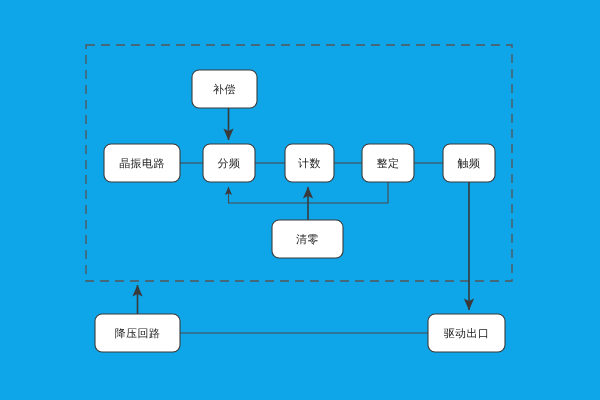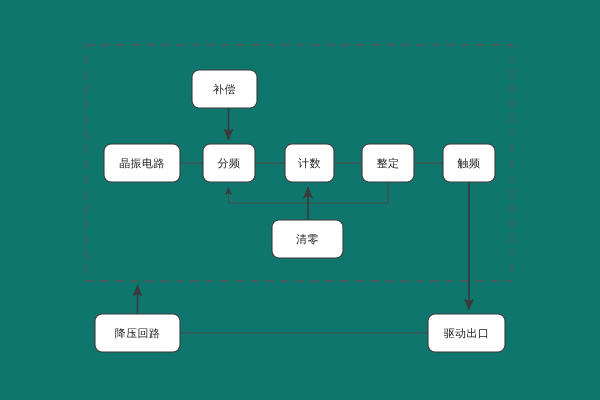--- a/index.html
+++ b/index.html
@@ -10,21 +10,21 @@
   body {
     width: 600px;
     height: 400px;
     overflow: hidden;
     font-family: "DejaVu Sans", "Liberation Sans", sans-serif;
   }
   #diagram-root {
     position: relative;
     width: 600px;
     height: 400px;
-    background: #0f766e;
+    background: #0ea5e9;
   }
   svg#flow-svg {
     position: absolute;
     left: 0;
     top: 0;
     width: 600px;
     height: 400px;
     display: block;
   }
   .node-rect {

